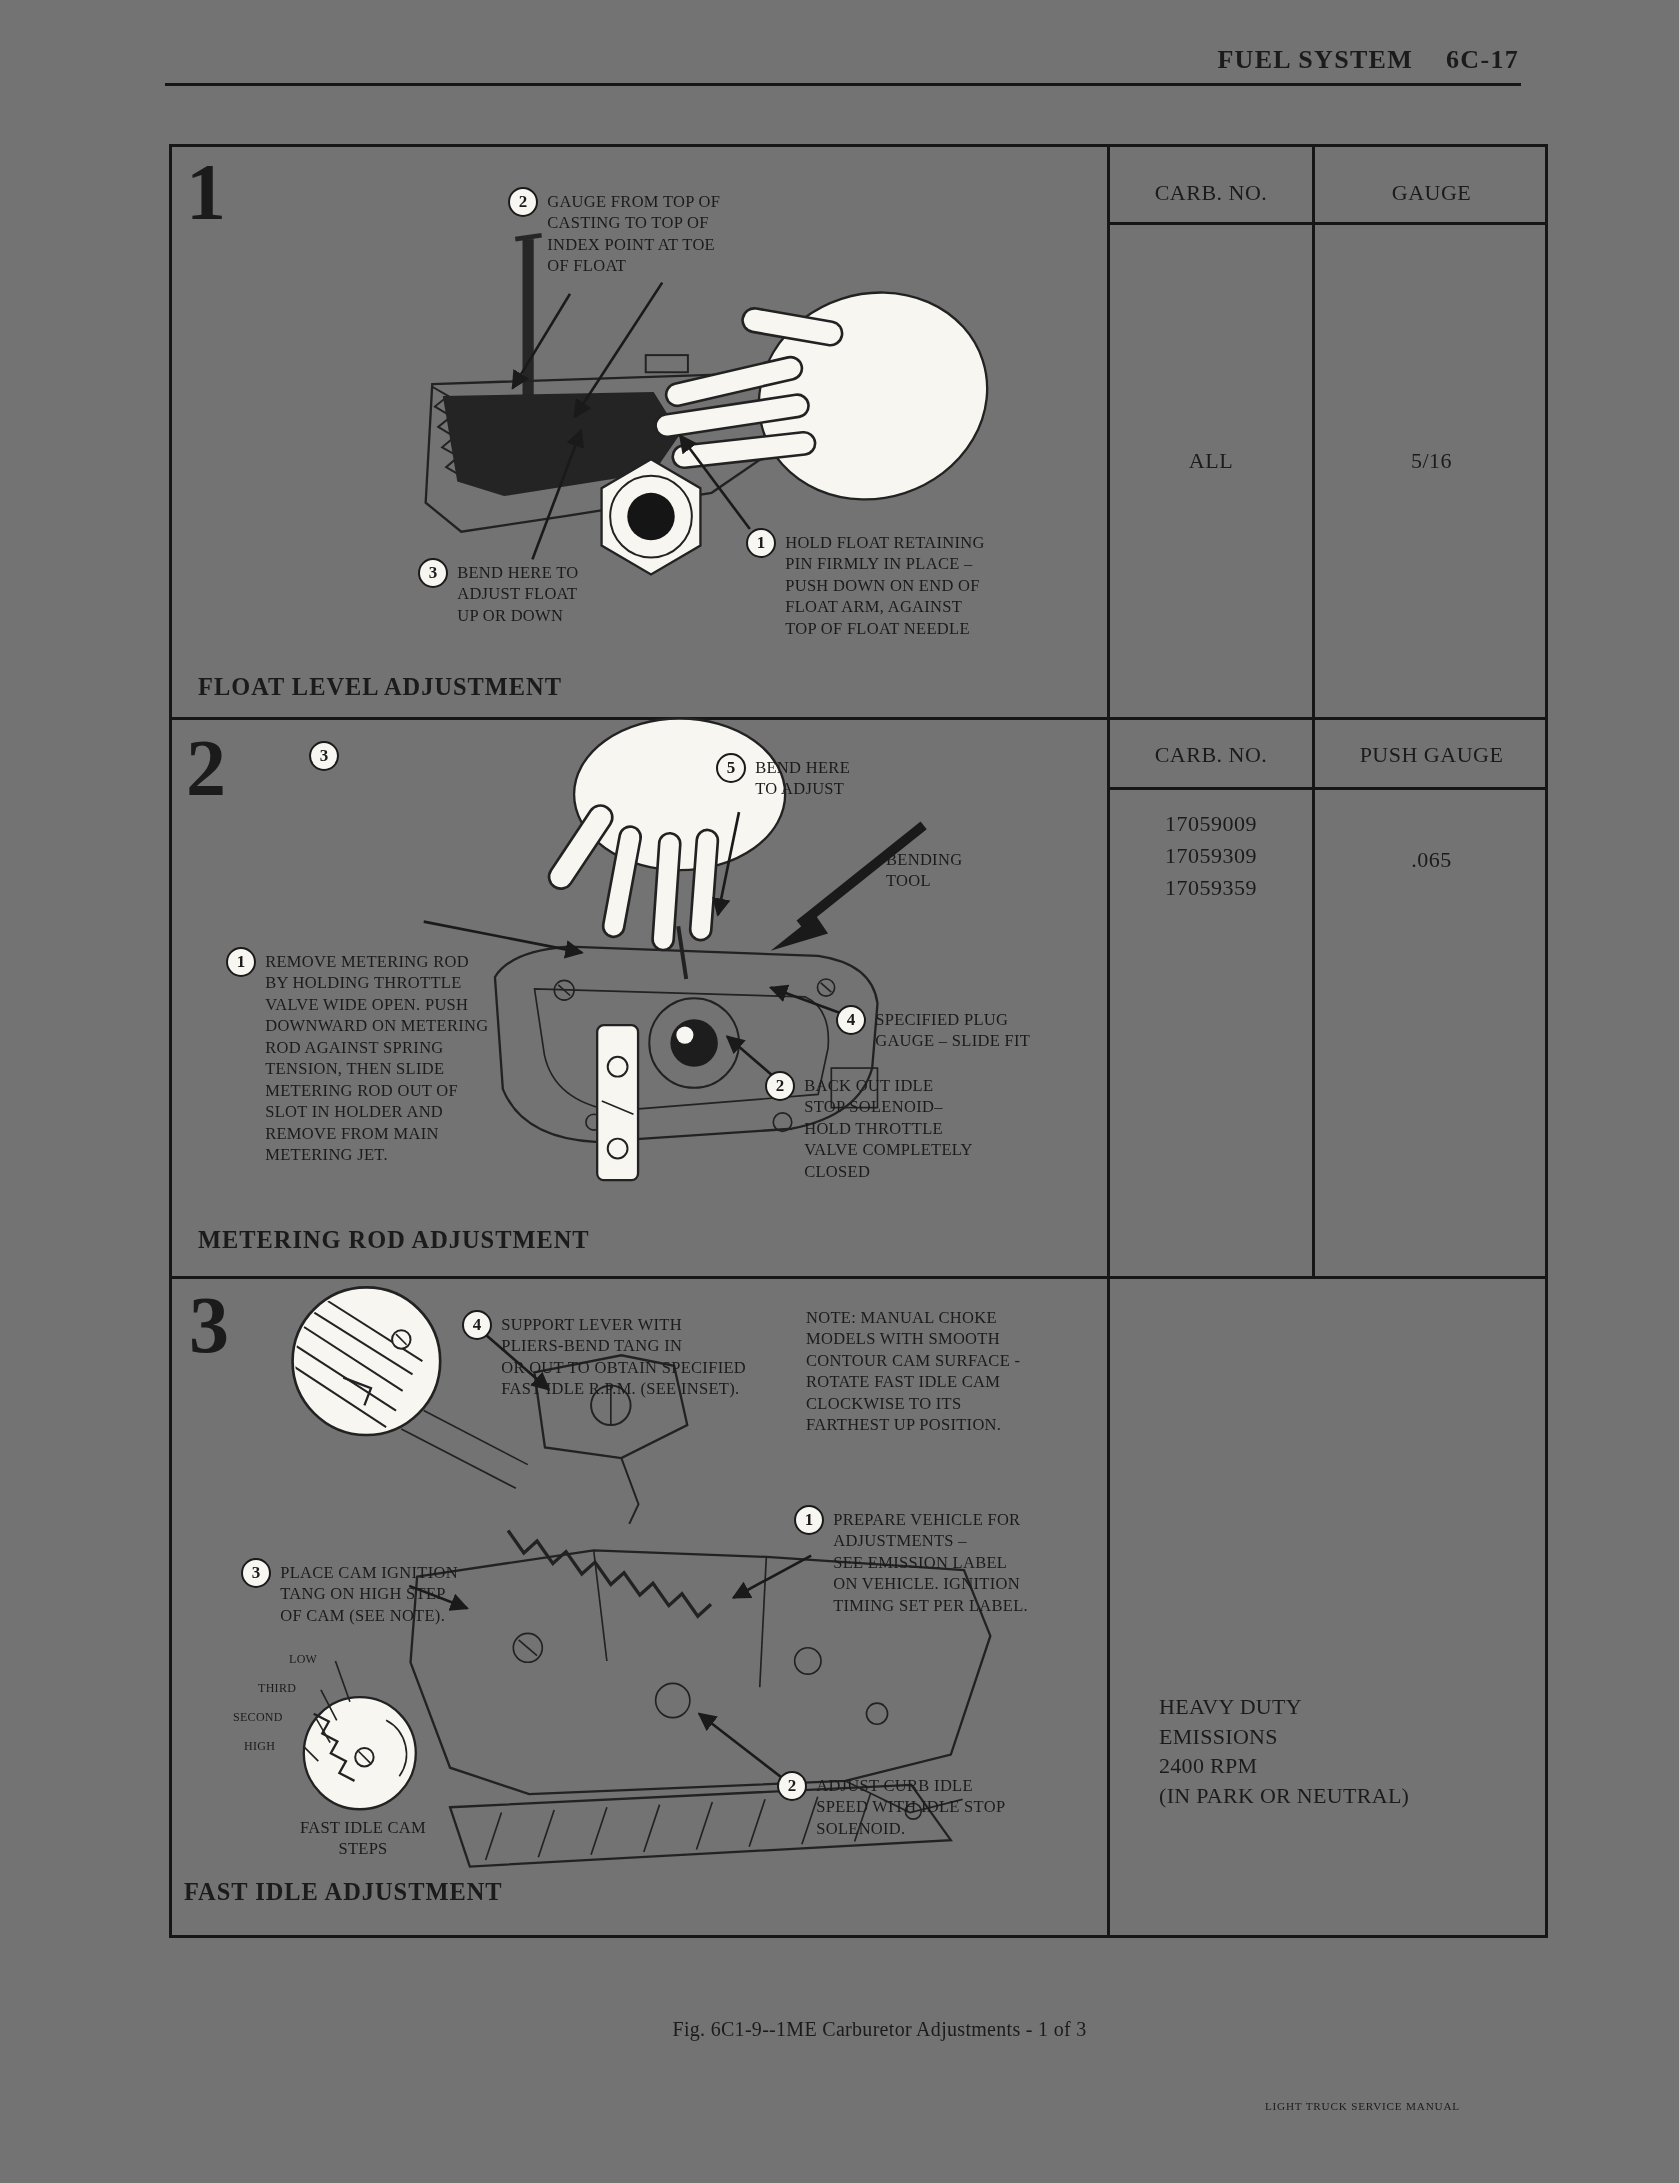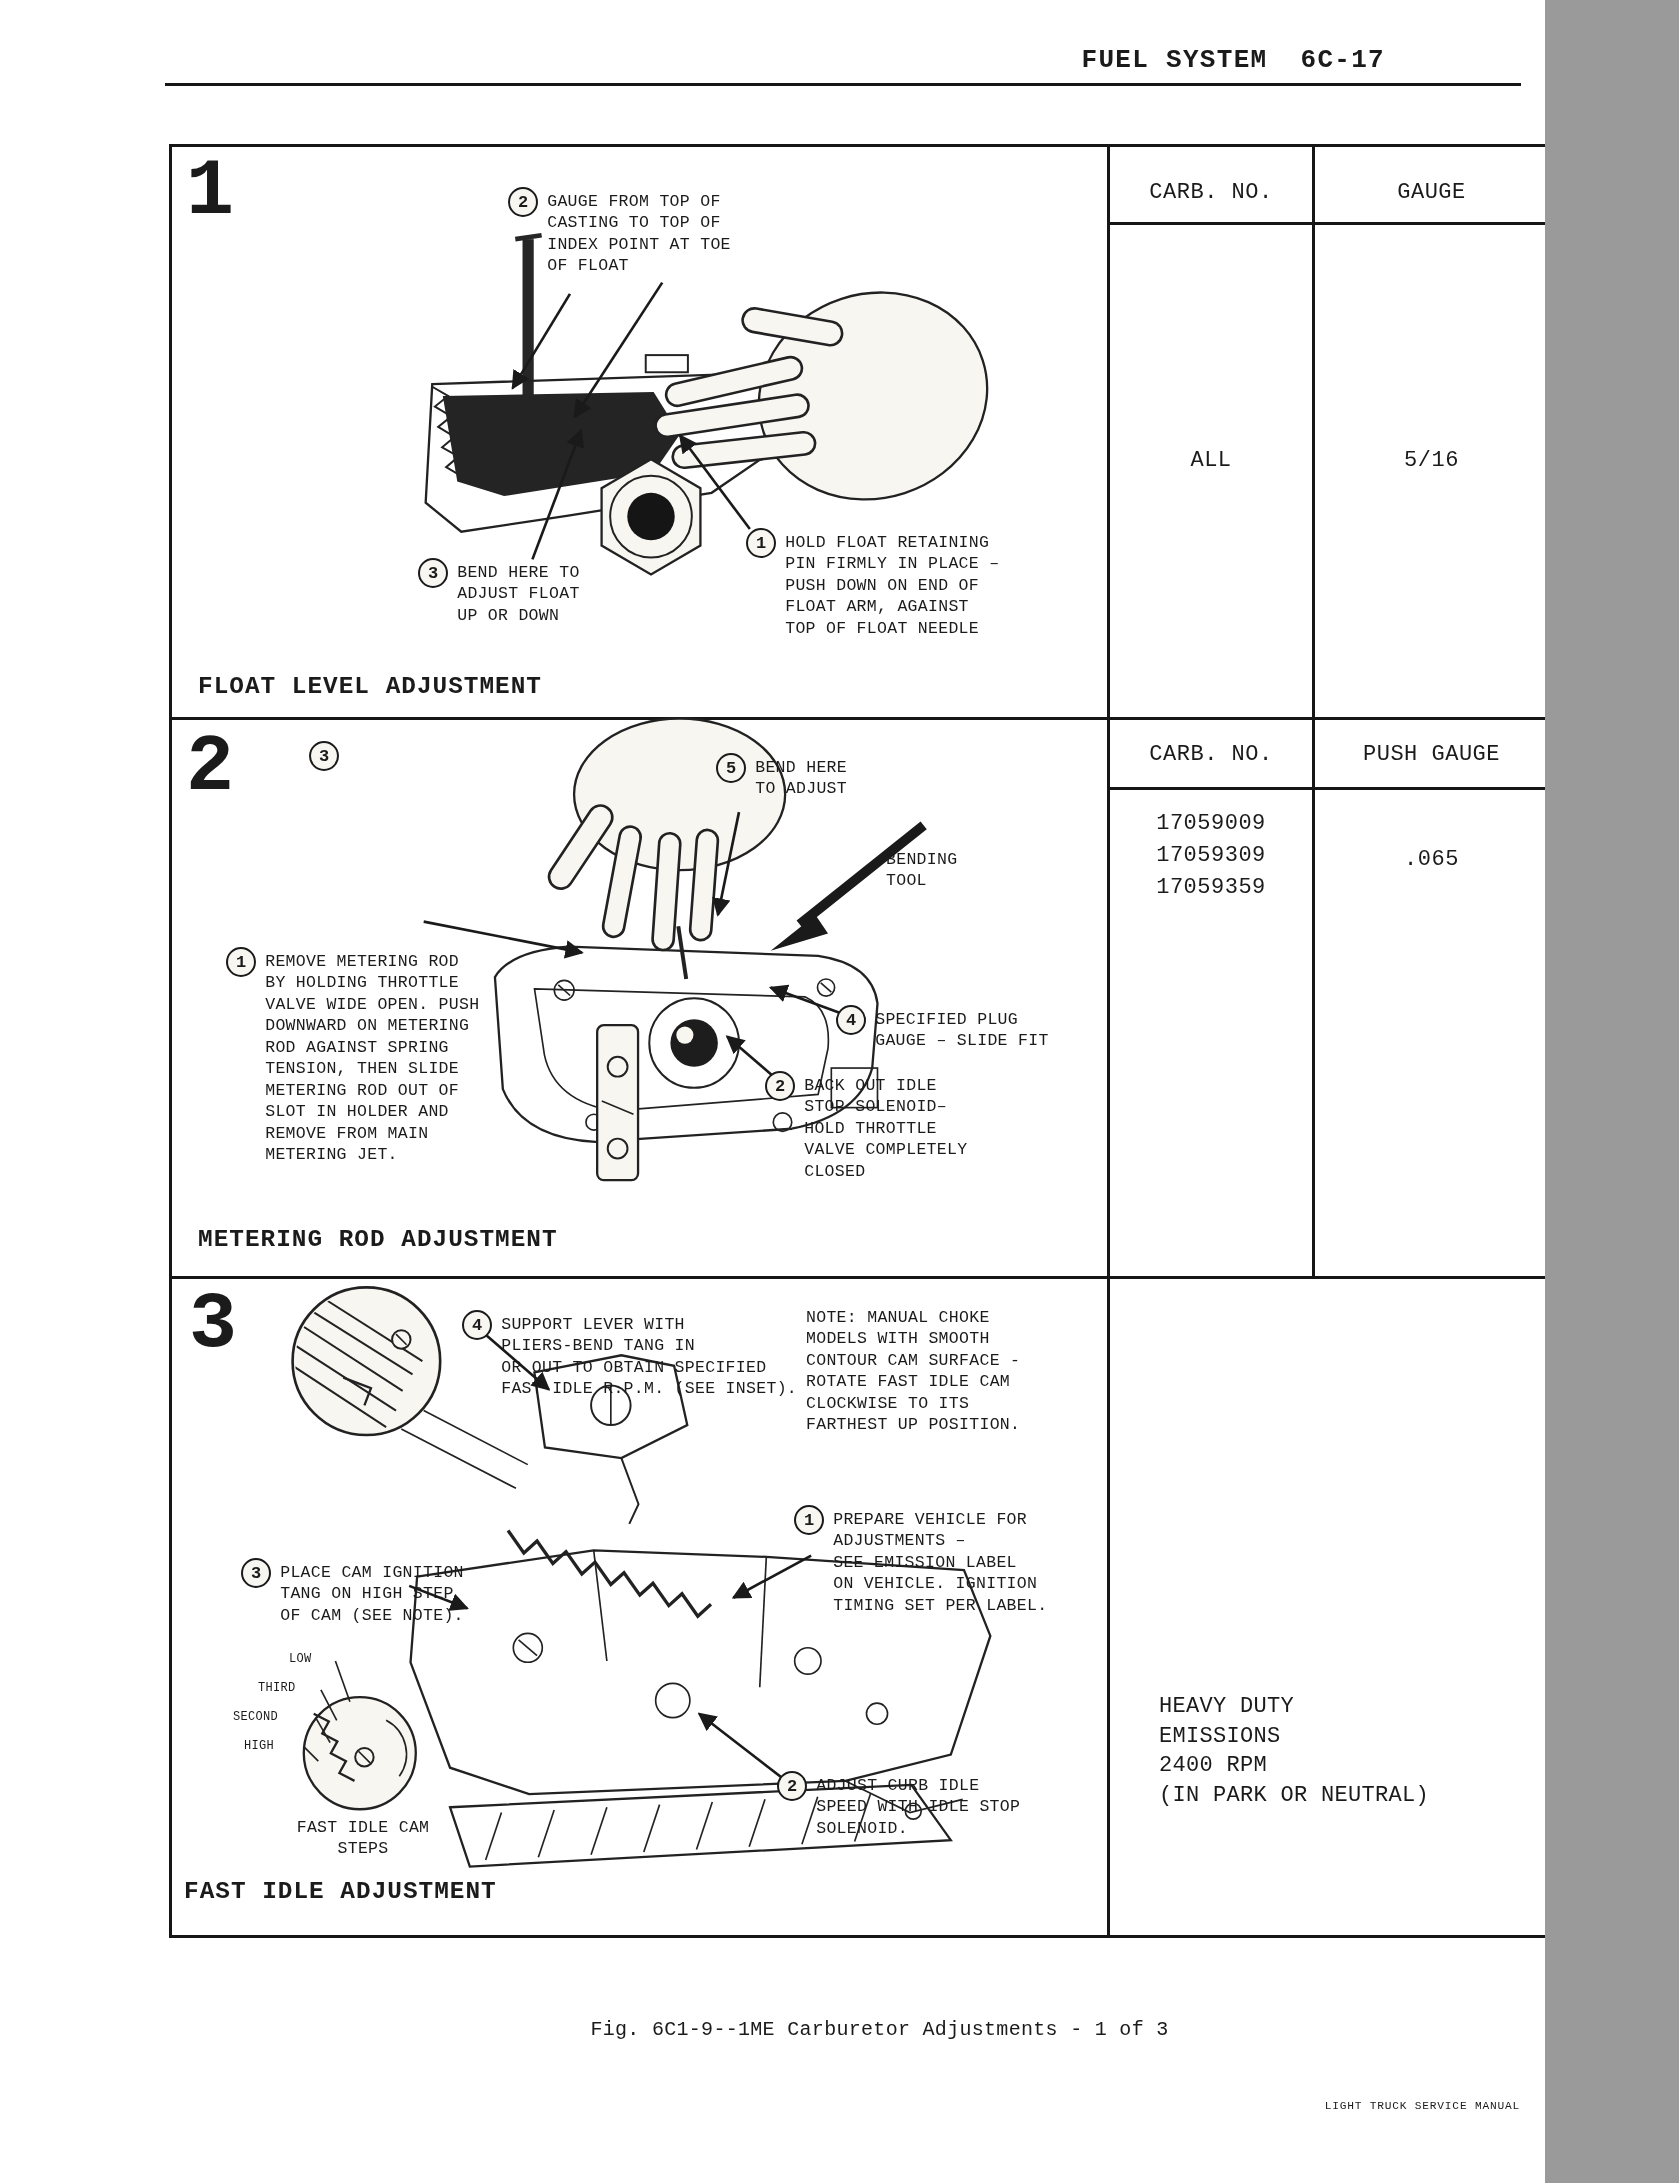--- a/index.html
+++ b/index.html
@@ -1,19 +1,19 @@
 <!DOCTYPE html>
 <html style="font-size:10.6px"><head>
 <meta charset="utf-8">
 <style>
   html,body { margin:0; padding:0; background:#9a9a9a; }
   .page {
-    position:relative; width:1545px; height:2183px;
-    background:#ffffff; color:#1b1b1b;
-    font-family:Liberation Mono, monospace;
+    position:relative; width:1679px; height:2183px;
+    background:#737373; color:#1b1b1b;
+    font-family:Liberation Serif, serif;
     overflow:hidden;
   }
   .abs { position:absolute; }
   .ln { position:absolute; background:#161616; }
   .frame { position:absolute; border:3.3px solid #161616; box-sizing:border-box; background:transparent; }
   .hdr { font-size:26px; font-weight:700; letter-spacing:1.3px; }
   .numeral { position:absolute; font-size:80px; font-weight:700; line-height:0.9; }
   .title { position:absolute; font-size:24.4px; font-weight:700; letter-spacing:1px; }
   .callout { position:absolute; display:flex; gap:9.2px; align-items:flex-start; }
   .badge {
@@ -346,16 +346,16 @@
   </div>
 
   <div class="abs pre" style="left:1159px; top:1692px; font-size:22px; line-height:1.35; letter-spacing:0.3px;">HEAVY DUTY
 EMISSIONS
 2400 RPM
 (IN PARK OR NEUTRAL)</div>
 
   <div class="title" style="left:184px; top:1878px;">FAST IDLE ADJUSTMENT</div>
 
   <div class="caption" style="left:0; top:2018px; width:1679px;">Fig. 6C1-9--1ME Carburetor Adjustments - 1 of 3</div>
-  <div class="footer" style="left:1187px; top:2100px; width:333px;">LIGHT TRUCK SERVICE MANUAL</div>
+  <div class="footer" style="left:1127px; top:2100px; width:333px;">LIGHT TRUCK SERVICE MANUAL</div>
 
 </div>
 
 
 </body></html>

